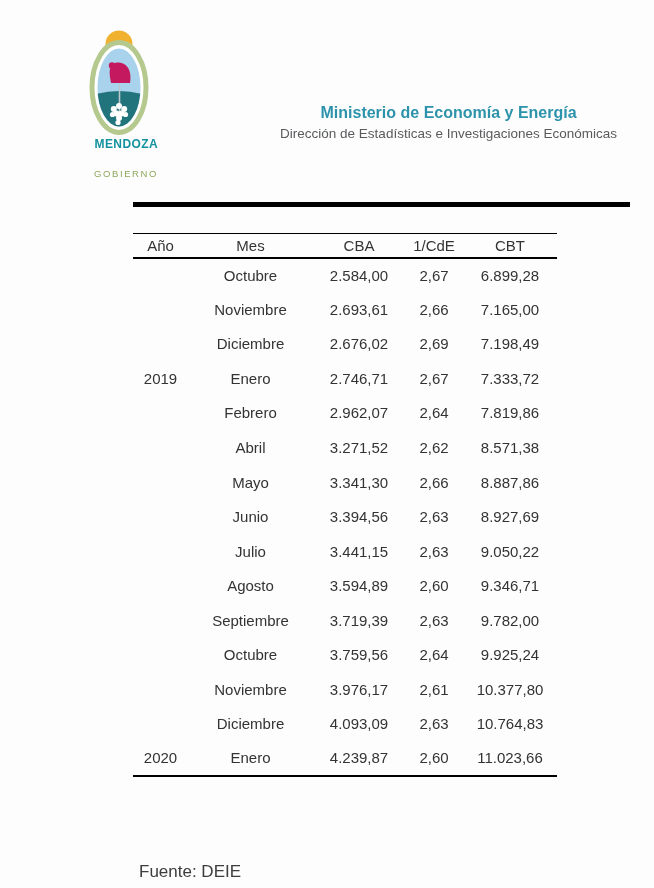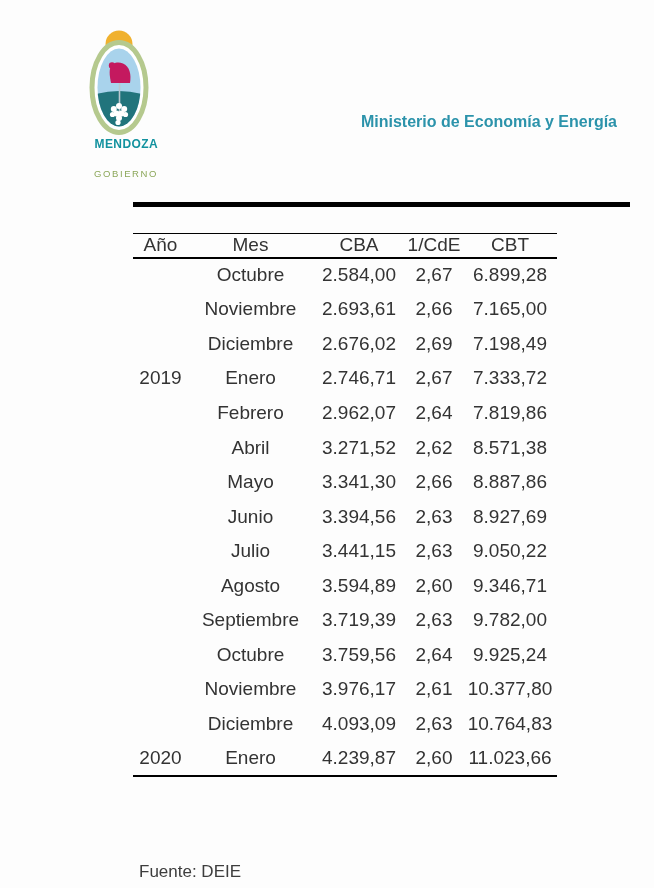--- a/index.html
+++ b/index.html
@@ -33,21 +33,21 @@
     margin-top: 17px;
     font-size: 9.5px;
     letter-spacing: 1.6px;
     color: #8ca75a;
   }
 
   
   .letterhead {
     position: absolute;
     right: 37px;
-    top: 113px;
+    top: 104px;
     text-align: center;
   }
   .ministry {
     font-size: 16px;
     font-weight: bold;
     color: #2c93ab;
     white-space: nowrap;
   }
   .department {
     margin-top: 4px;
@@ -78,21 +78,21 @@
     background: #000;
   }
 
   
   table.basket {
     position: absolute;
     left: 133px;
     top: 233px;
     width: 424px;
     border-collapse: collapse;
-    font-size: 19px;
+    font-size: 15px;
     color: #333333;
     border-top: 1.5px solid #000;
     border-bottom: 2px solid #000;
   }
   table.basket thead tr {
     height: 24px;
     border-bottom: 2.5px solid #000;
   }
   table.basket th {
     font-weight: normal;
@@ -151,20 +151,21 @@
           <circle cx="36" cy="96.5" r="2.6"></circle>
         </g>
       </g>
     </svg>
     <div class="logo-name">MENDOZA</div>
     <div class="logo-subname">GOBIERNO</div>
   </div>
 
   <div class="letterhead">
     <div class="ministry">Ministerio de Economía y Energía</div>
+    <div class="department">Dirección de Estadísticas e Investigaciones Económicas</div>
   </div>
 
   <div class="title-rule"></div>
 
   <table class="basket">
     <colgroup>
       <col style="width:55px">
       <col style="width:125px">
       <col style="width:92px">
       <col style="width:58px">

